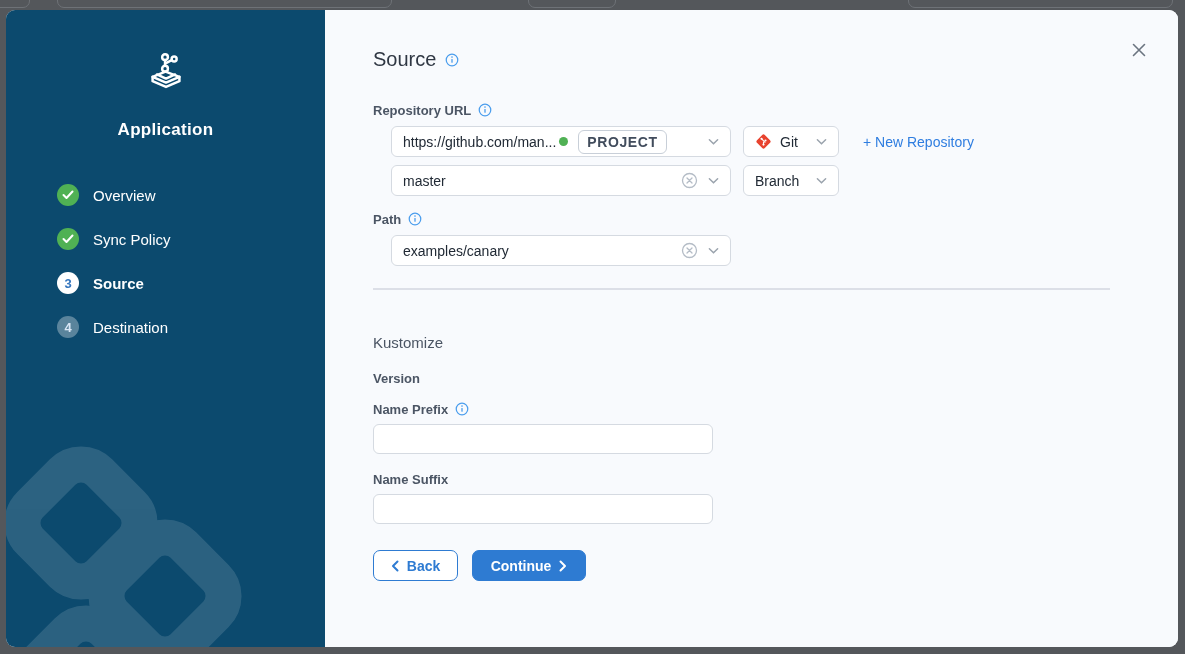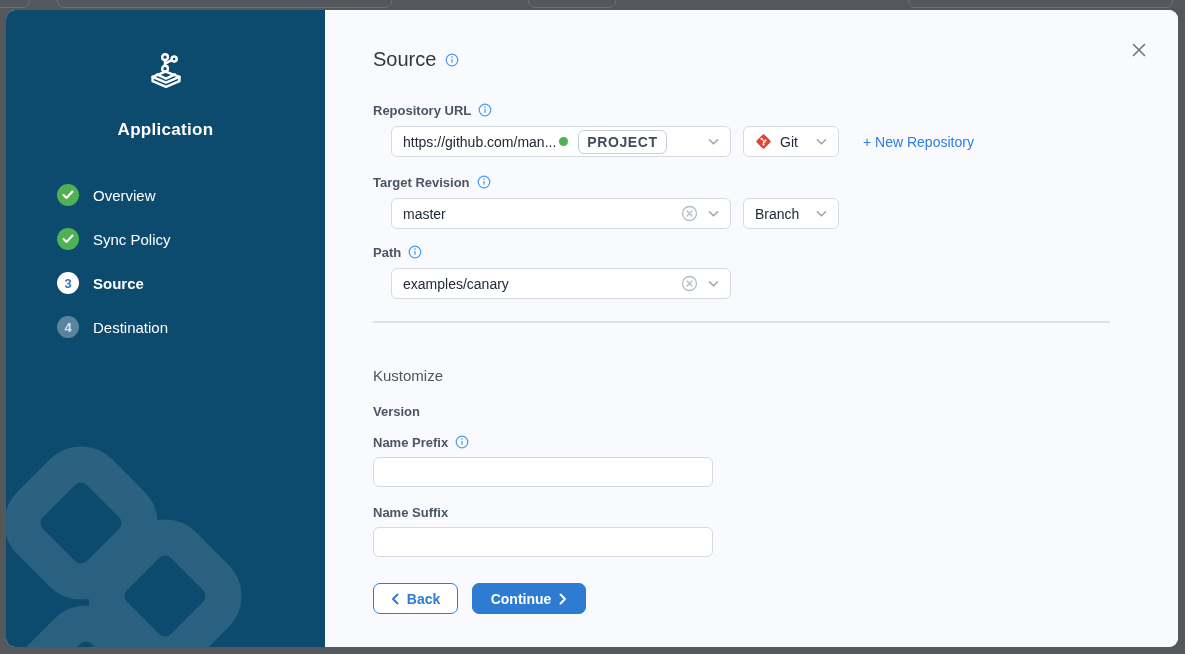--- a/index.html
+++ b/index.html
@@ -241,30 +241,20 @@
         </svg>
         <span class="combo-text">Git</span>
         <span class="spacer"></span>
         <svg class="chevron-icon" viewBox="0 0 12 8" fill="none" stroke="#9aa3ad" stroke-width="1.6" stroke-linecap="round">
           <path d="M1.5 1.5 L6 6 L10.5 1.5"></path>
         </svg>
       </div>
       <a class="link">+ New Repository</a>
     </div>
 
-    <div class="field-label-row">
-      <span class="field-label">Target Revision</span>
-      <span class="info-icon">
-        <svg viewBox="0 0 16 16" width="14" height="14">
-          <circle cx="8" cy="8" r="6.6" fill="none" stroke="currentColor" stroke-width="1.4"></circle>
-          <rect x="7.25" y="6.8" width="1.5" height="4.4" rx="0.75" fill="currentColor"></rect>
-          <circle cx="8" cy="4.7" r="0.95" fill="currentColor"></circle>
-        </svg>
-      </span>
-    </div>
     <div class="controls-row">
       <div class="combo wide">
         <span class="combo-text">master</span>
         <span class="spacer"></span>
         <svg class="clear-icon" viewBox="0 0 17 17" fill="none" stroke="#b4bcc6" stroke-width="1.3" stroke-linecap="round">
           <circle cx="8.5" cy="8.5" r="7"></circle>
           <path d="M6 6 L11 11 M11 6 L6 11"></path>
         </svg>
         <svg class="chevron-icon" viewBox="0 0 12 8" fill="none" stroke="#9aa3ad" stroke-width="1.6" stroke-linecap="round">
           <path d="M1.5 1.5 L6 6 L10.5 1.5"></path>

